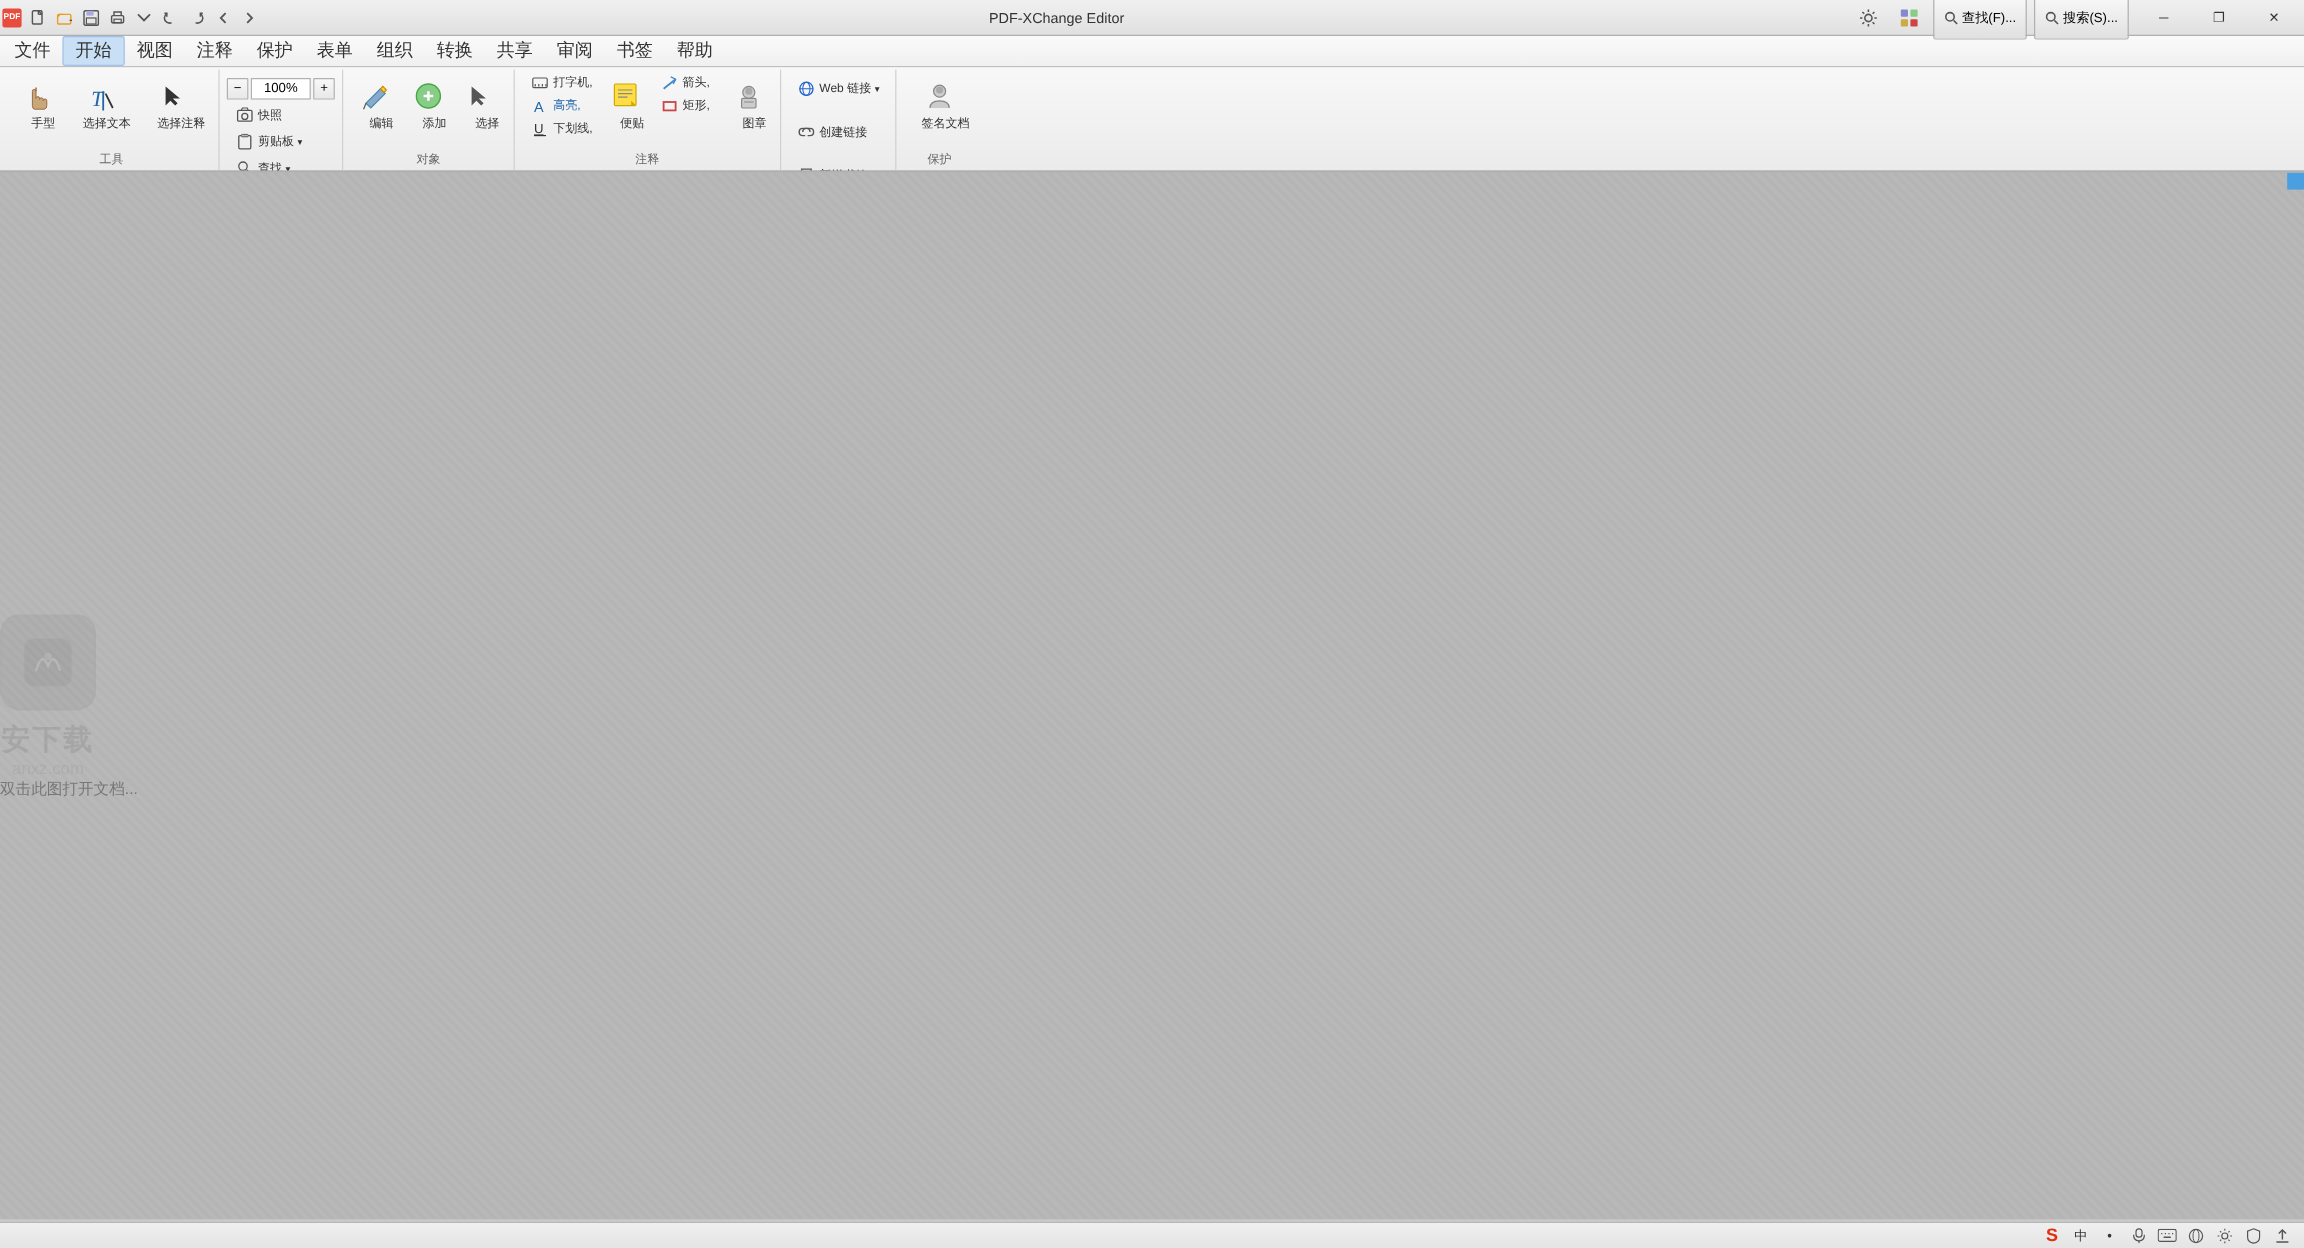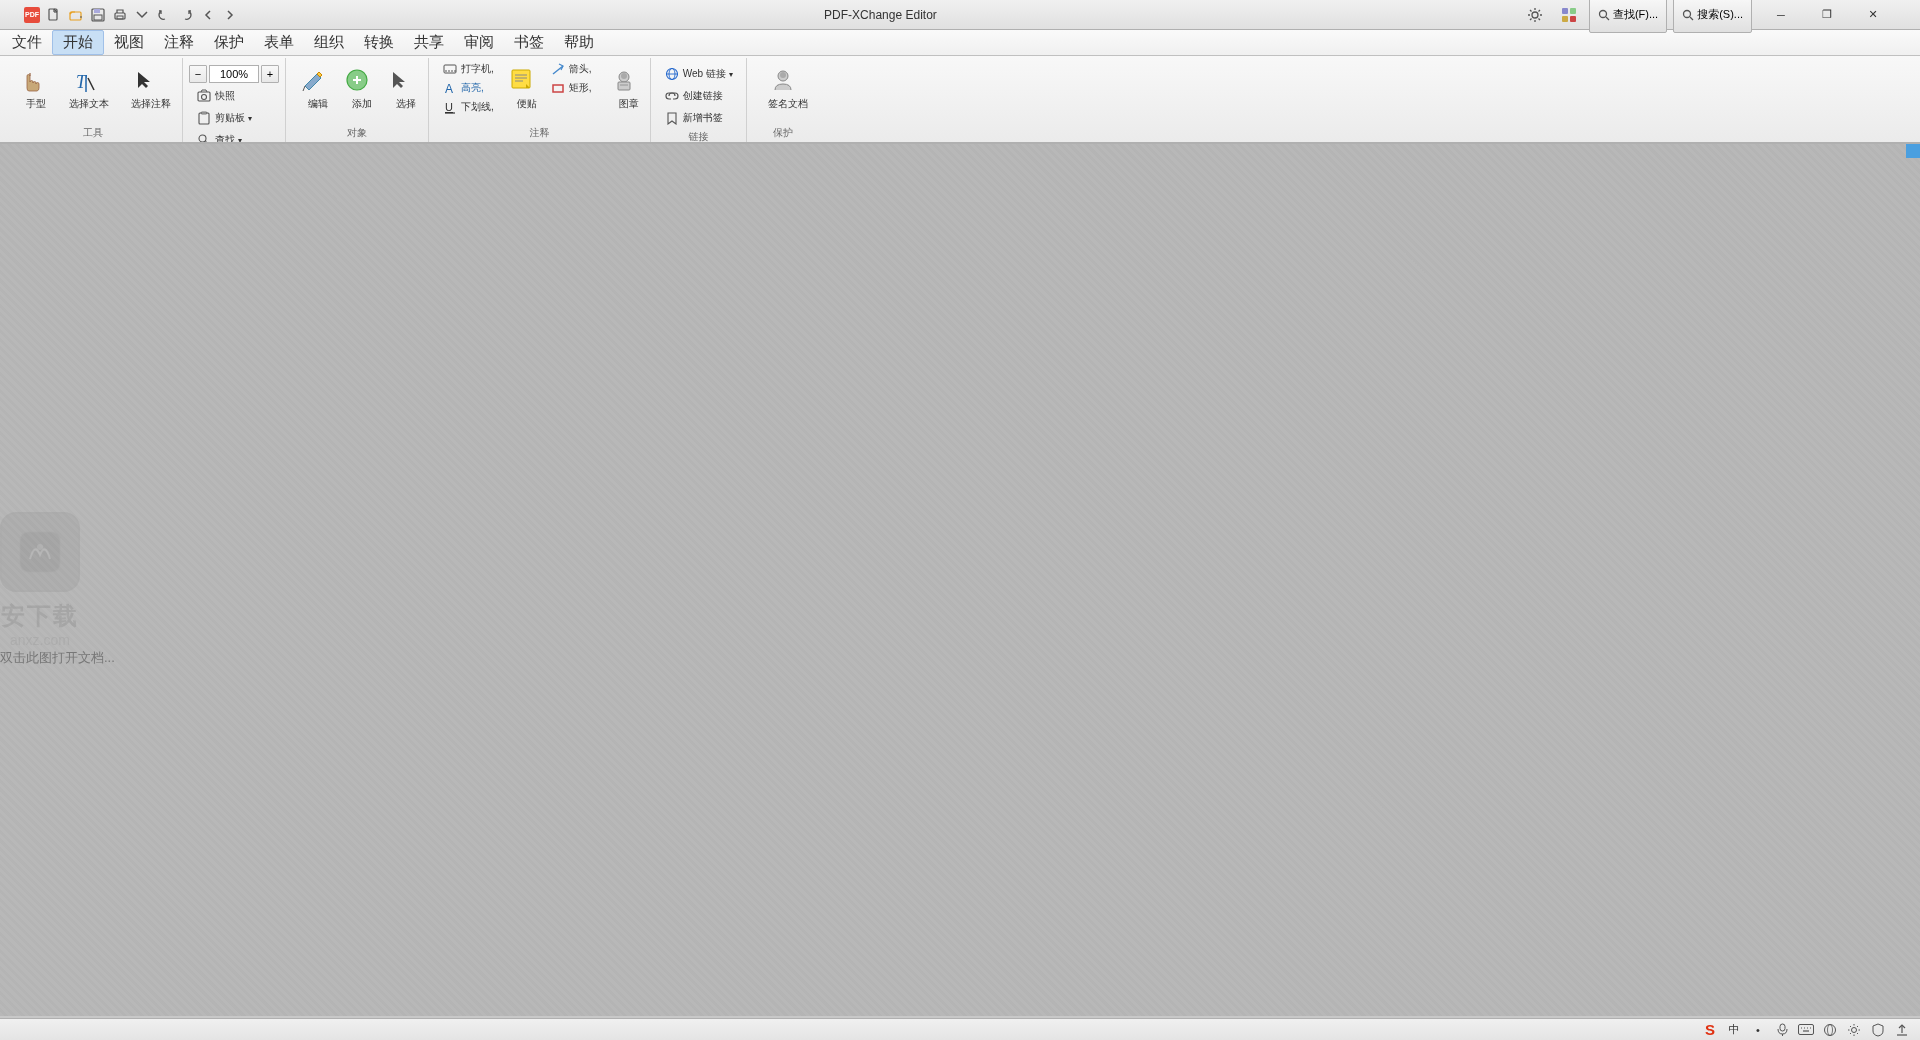--- a/index.html
+++ b/index.html
@@ -14,21 +14,21 @@
     }
 
     
     .title-bar {
       height: 30px;
       background: linear-gradient(to bottom, #f0f0f0, #e0e0e0);
       border-bottom: 1px solid #b0b0b0;
       display: flex;
       align-items: center;
       justify-content: space-between;
-      padding: 0 24px;
+      padding: 0 2px;
     }
     .title-bar-left {
       display: flex;
       align-items: center;
       gap: 4px;
     }
     .title-bar-icon {
       width: 16px;
       height: 16px;
       background: #e74c3c;
@@ -674,21 +674,21 @@
             <line x1="9" y1="18" x2="17" y2="18" stroke="#888" stroke-width="0.8"></line>
           </svg>
         </div>
         <span class="ribbon-btn-label">图章</span>
       </button>
     </div>
     <div class="ribbon-group-label">注释</div>
   </div>
 
   <div class="ribbon-group">
-    <div class="ribbon-group-content" style="flex-direction:column; gap:2px; padding-top:4px;">
+    <div class="ribbon-group-content" style="flex-direction:column; gap:16px; padding-top:4px;">
       <button class="ribbon-btn-small" style="min-width:80px;">
         <div class="ribbon-btn-small-icon">
           <svg width="14" height="14" viewBox="0 0 14 14">
               <circle cx="7" cy="7" r="5.5" fill="none" stroke="#2266cc" stroke-width="1.1"></circle>
               <ellipse cx="7" cy="7" rx="3" ry="5.5" fill="none" stroke="#2266cc" stroke-width="0.9"></ellipse>
               <line x1="1.5" y1="7" x2="12.5" y2="7" stroke="#2266cc" stroke-width="0.9"></line>
             </svg>
         </div>
         <span>Web 链接</span>
         <span style="font-size:8px;">▾</span>

